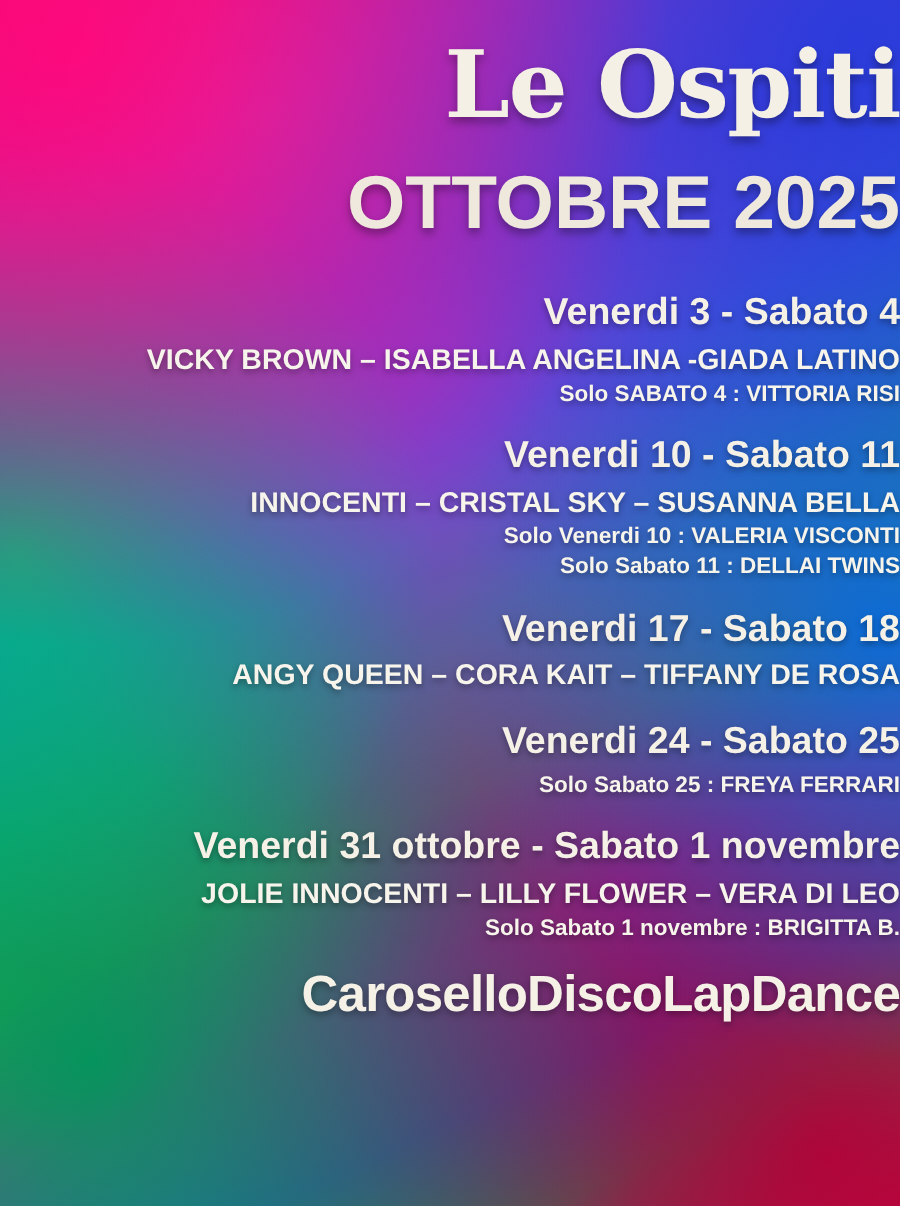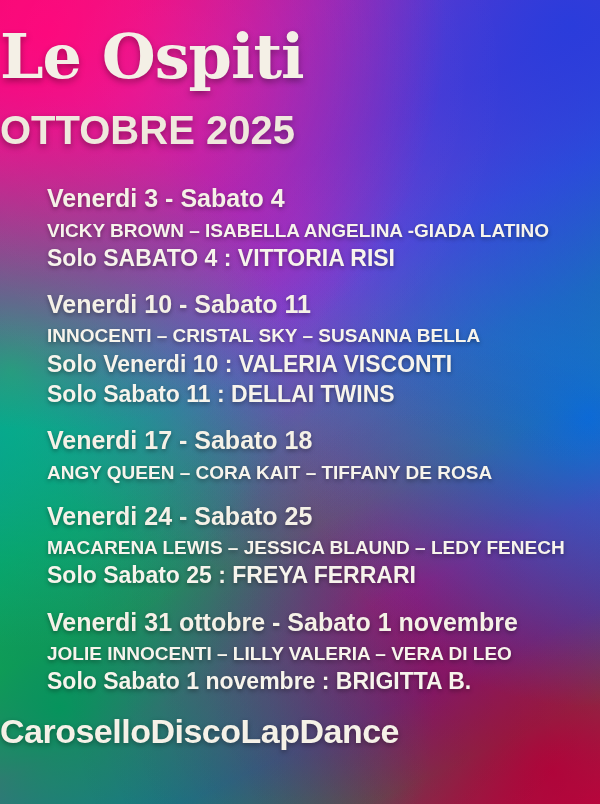--- a/index.html
+++ b/index.html
@@ -44,36 +44,36 @@
     position: absolute;
     inset: 0;
     pointer-events: none;
     background:
       radial-gradient(circle at 30% 10%, rgba(255,255,255,0.05), rgba(255,255,255,0) 40%),
       radial-gradient(circle at 70% 85%, rgba(0,0,0,0.10), rgba(0,0,0,0) 45%);
   }
   .content {
     position: relative;
     z-index: 2;
-    text-align: left;
+    text-align: right;
   }
   .title {
     font-family: "DejaVu Serif", serif;
     font-weight: bold;
     font-size: 62px;
     line-height: 1;
     color: #f4f0e6;
     letter-spacing: -1px;
     padding-top: 26px;
     text-shadow: 0 3px 6px rgba(0,0,0,0.35);
   }
   .subtitle {
     font-family: "Liberation Sans", sans-serif;
     font-weight: bold;
-    font-size: 40px;
+    font-size: 50px;
     line-height: 1;
     color: #efe9dd;
     letter-spacing: 0px;
     margin-top: 22px;
     text-shadow: 0 3px 6px rgba(0,0,0,0.35);
   }
   .blocks {
     margin-top: 34px;
   }
   .block {
@@ -89,21 +89,21 @@
     margin-bottom: 4px;
   }
   .block-line {
     font-weight: bold;
     font-size: 19px;
     line-height: 1.32;
     color: #f7f4ec;
     text-shadow: 0 2px 4px rgba(0,0,0,0.35);
   }
   .block-line.solo {
-    font-size: 23px;
+    font-size: 15px;
   }
   .footer {
     font-weight: bold;
     font-size: 34px;
     line-height: 1;
     color: #f5f1e7;
     margin-top: 14px;
     letter-spacing: -0.5px;
     text-shadow: 0 2px 5px rgba(0,0,0,0.35);
   }
@@ -132,27 +132,26 @@
         <div class="block-line solo">Solo Sabato 11 : DELLAI TWINS</div>
       </div>
 
       <div class="block">
         <div class="block-head">Venerdi 17 - Sabato 18</div>
         <div class="block-line">ANGY QUEEN – CORA KAIT – TIFFANY DE ROSA</div>
       </div>
 
       <div class="block">
         <div class="block-head">Venerdi 24 - Sabato 25</div>
-        <div class="block-line">MACARENA LEWIS – JESSICA BLAUND – LEDY FENECH</div>
         <div class="block-line solo">Solo Sabato 25 : FREYA FERRARI</div>
       </div>
 
       <div class="block">
         <div class="block-head">Venerdi 31 ottobre - Sabato 1 novembre</div>
-        <div class="block-line">JOLIE INNOCENTI – LILLY VALERIA – VERA DI LEO</div>
+        <div class="block-line">JOLIE INNOCENTI – LILLY FLOWER – VERA DI LEO</div>
         <div class="block-line solo">Solo Sabato 1 novembre : BRIGITTA B.</div>
       </div>
 
     </div>
 
     <div class="footer">CaroselloDiscoLapDance</div>
 
   </div>
 </div>
 

